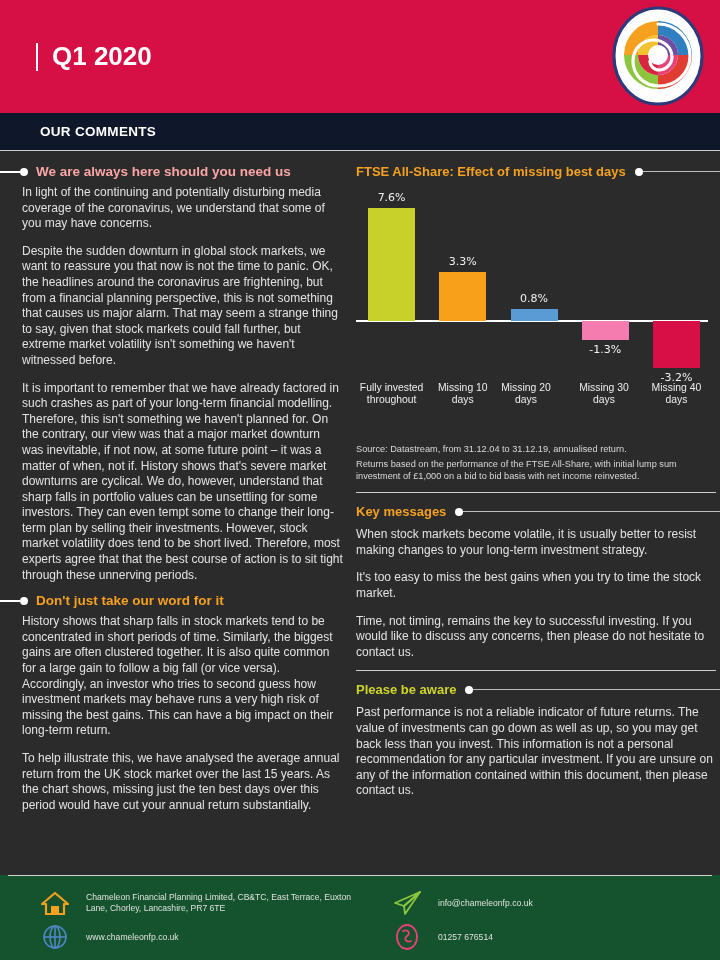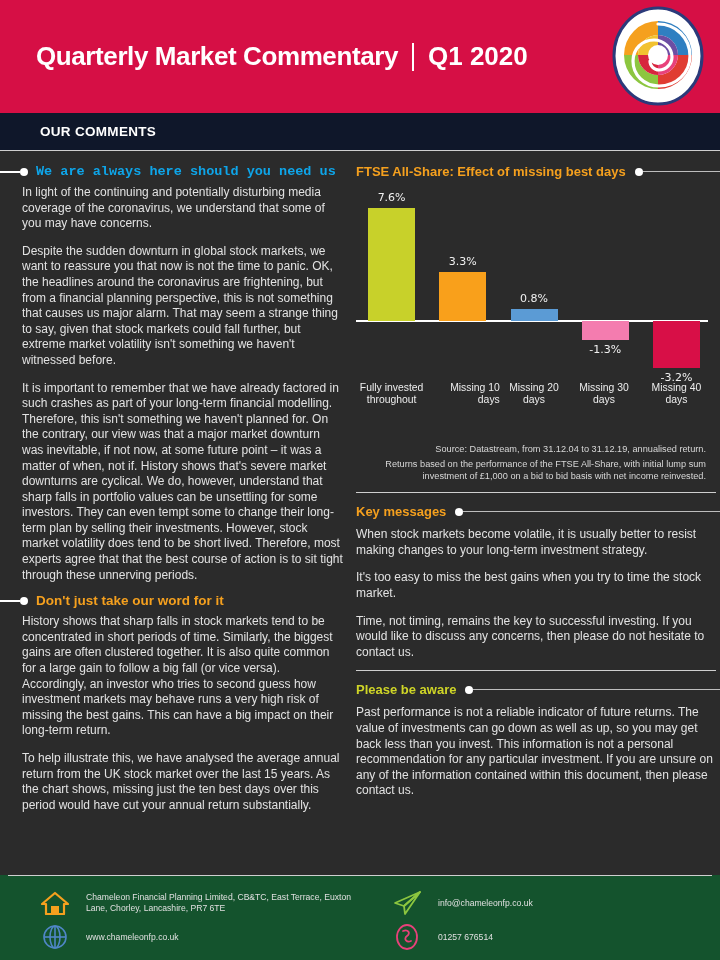--- a/index.html
+++ b/index.html
@@ -98,21 +98,21 @@
     border-radius:50%;
     background:#ffffff;
     flex:0 0 auto;
   }
   .head-left .label {
     font-size:13.5px;
     font-weight:bold;
     margin-left:8px;
     white-space:nowrap;
   }
-  .head-left.green .label { color:#0ea5e9;font-family:Liberation Mono, monospace; }
+  .head-left.green .label { color:#fca5a5; }
   .head-left.orange .label { color:#f5a01e; }
 
   
   .head-right {
     display:flex;
     align-items:center;
     margin-bottom:8px;
   }
   .head-right .label {
     font-size:13px;
@@ -190,21 +190,20 @@
     color:#ededed;
   }
 
   .source-text {
     font-size:9.2px;
     line-height:11.4px;
     color:#d8d8d8;
     padding-left:4px;
     padding-right:14px;
     margin-top:4px;
-    text-align:right;
   }
   .source-text .srow { margin-bottom:4px; }
 
   .sep-rule {
     height:1px;
     background:#cfcfcf;
     margin:10px 4px 11px 4px;
   }
 
   
@@ -242,21 +241,20 @@
     line-height:10.6px;
     color:#e0e0e0;
     padding-left:12px;
   }
 </style>
 </head>
 <body>
 
 <div class="header">
   <div class="header-title">
-    <span class="main">Quarterly Market Commentary</span>
     <span class="divider"></span>
     <span class="quarter">Q1 2020</span>
   </div>
   <div class="logo">
     <svg viewBox="0 0 100 100" width="100" height="100">
       <ellipse cx="50" cy="50" rx="44" ry="48" fill="#ffffff" stroke="#2b3a7a" stroke-width="3"></ellipse>
       <g>
         <path d="M50 15 A34 34 0 0 1 84 49 L70 49 A20 20 0 0 0 50 29 Z" fill="#2f7fc1"></path>
         <path d="M84 49 A34 34 0 0 1 50 83 L50 69 A20 20 0 0 0 70 49 Z" fill="#e03c31"></path>
         <path d="M50 83 A34 34 0 0 1 16 49 L30 49 A20 20 0 0 0 50 69 Z" fill="#8cc63f"></path>
@@ -321,22 +319,22 @@
           <div class="bar-value" style="left: 66.8px; top: 59.96px;">3.3%</div>
           <div class="bar" style="background: rgb(91, 155, 213); left: 154.5px; width: 47px; height: 11.84px; top: 113.96px;"></div>
           <div class="bar-value" style="left: 138px; top: 96.96px;">0.8%</div>
           <div class="bar" style="background: rgb(244, 124, 175); left: 225.7px; width: 47px; height: 19.24px; top: 125.8px;"></div>
           <div class="bar-value" style="left: 209.2px; top: 148.04px;">-1.3%</div>
           <div class="bar" style="background: rgb(216, 15, 71); left: 296.9px; width: 47px; height: 47.36px; top: 125.8px;"></div>
           <div class="bar-value" style="left: 280.4px; top: 176.16px;">-3.2%</div>
         </div>
       <div class="cat-labels" id="cat-labels">
           <div class="cat" style="left: -1.4px; top: 0px;">Fully invested throughout</div>
-          <div class="cat" style="left: 69.8px; top: 0px; text-align: right;">Missing 10 days</div>
-          <div class="cat" style="left: 141px; top: 0px;">Missing 20 days</div>
+          <div class="cat" style="left: 69.8px; top: 0px;">Missing 10 days</div>
+          <div class="cat" style="left: 133px; top: 0px;">Missing 20 days</div>
           <div class="cat" style="left: 211px; top: 0px;">Missing 30 days</div>
           <div class="cat" style="left: 283.4px; top: 0px;">Missing 40 days</div>
         </div>
     </div>
 
     <div class="source-text">
       <div class="srow">Source: Datastream, from 31.12.04 to 31.12.19, annualised return.</div>
       <div>Returns based on the performance of the FTSE All-Share, with initial lump sum investment of £1,000 on a bid to bid basis with net income reinvested.</div>
     </div>
 

